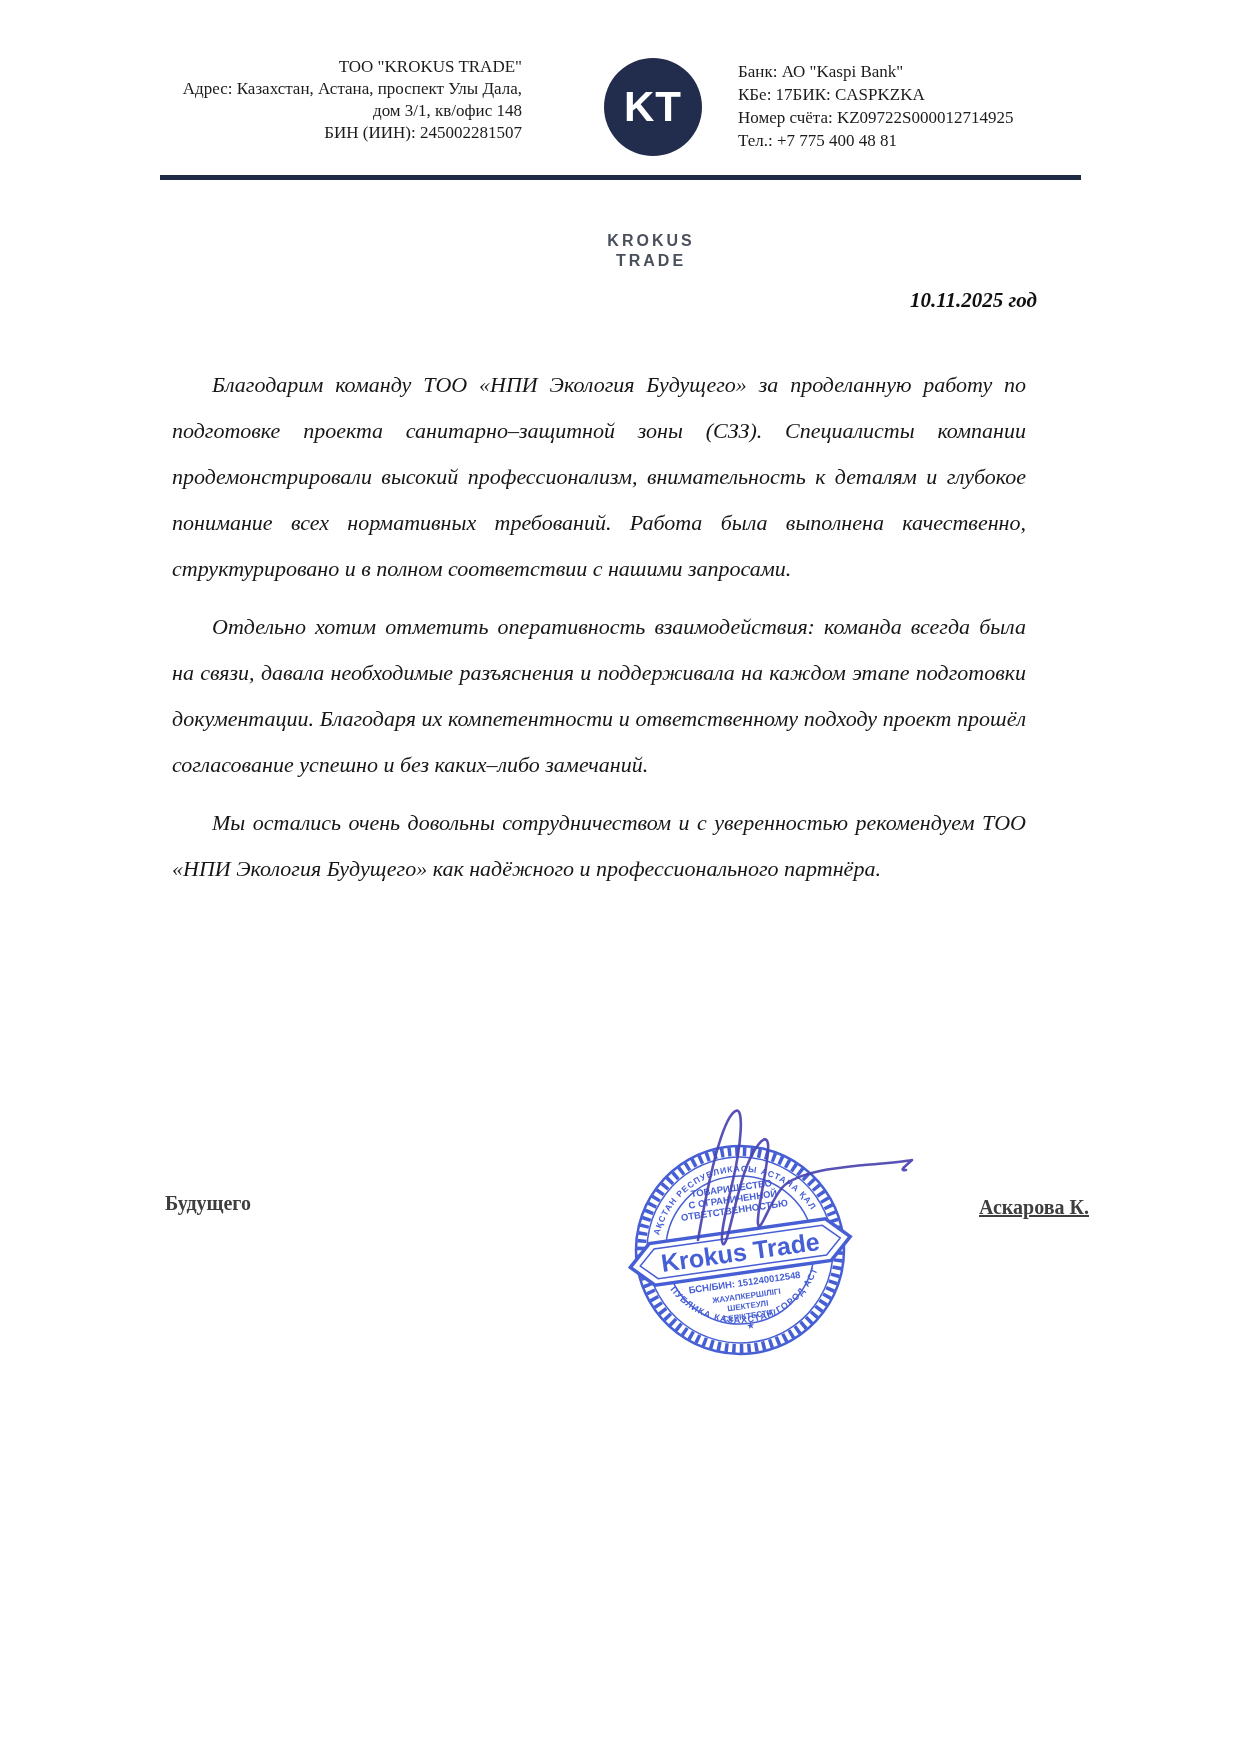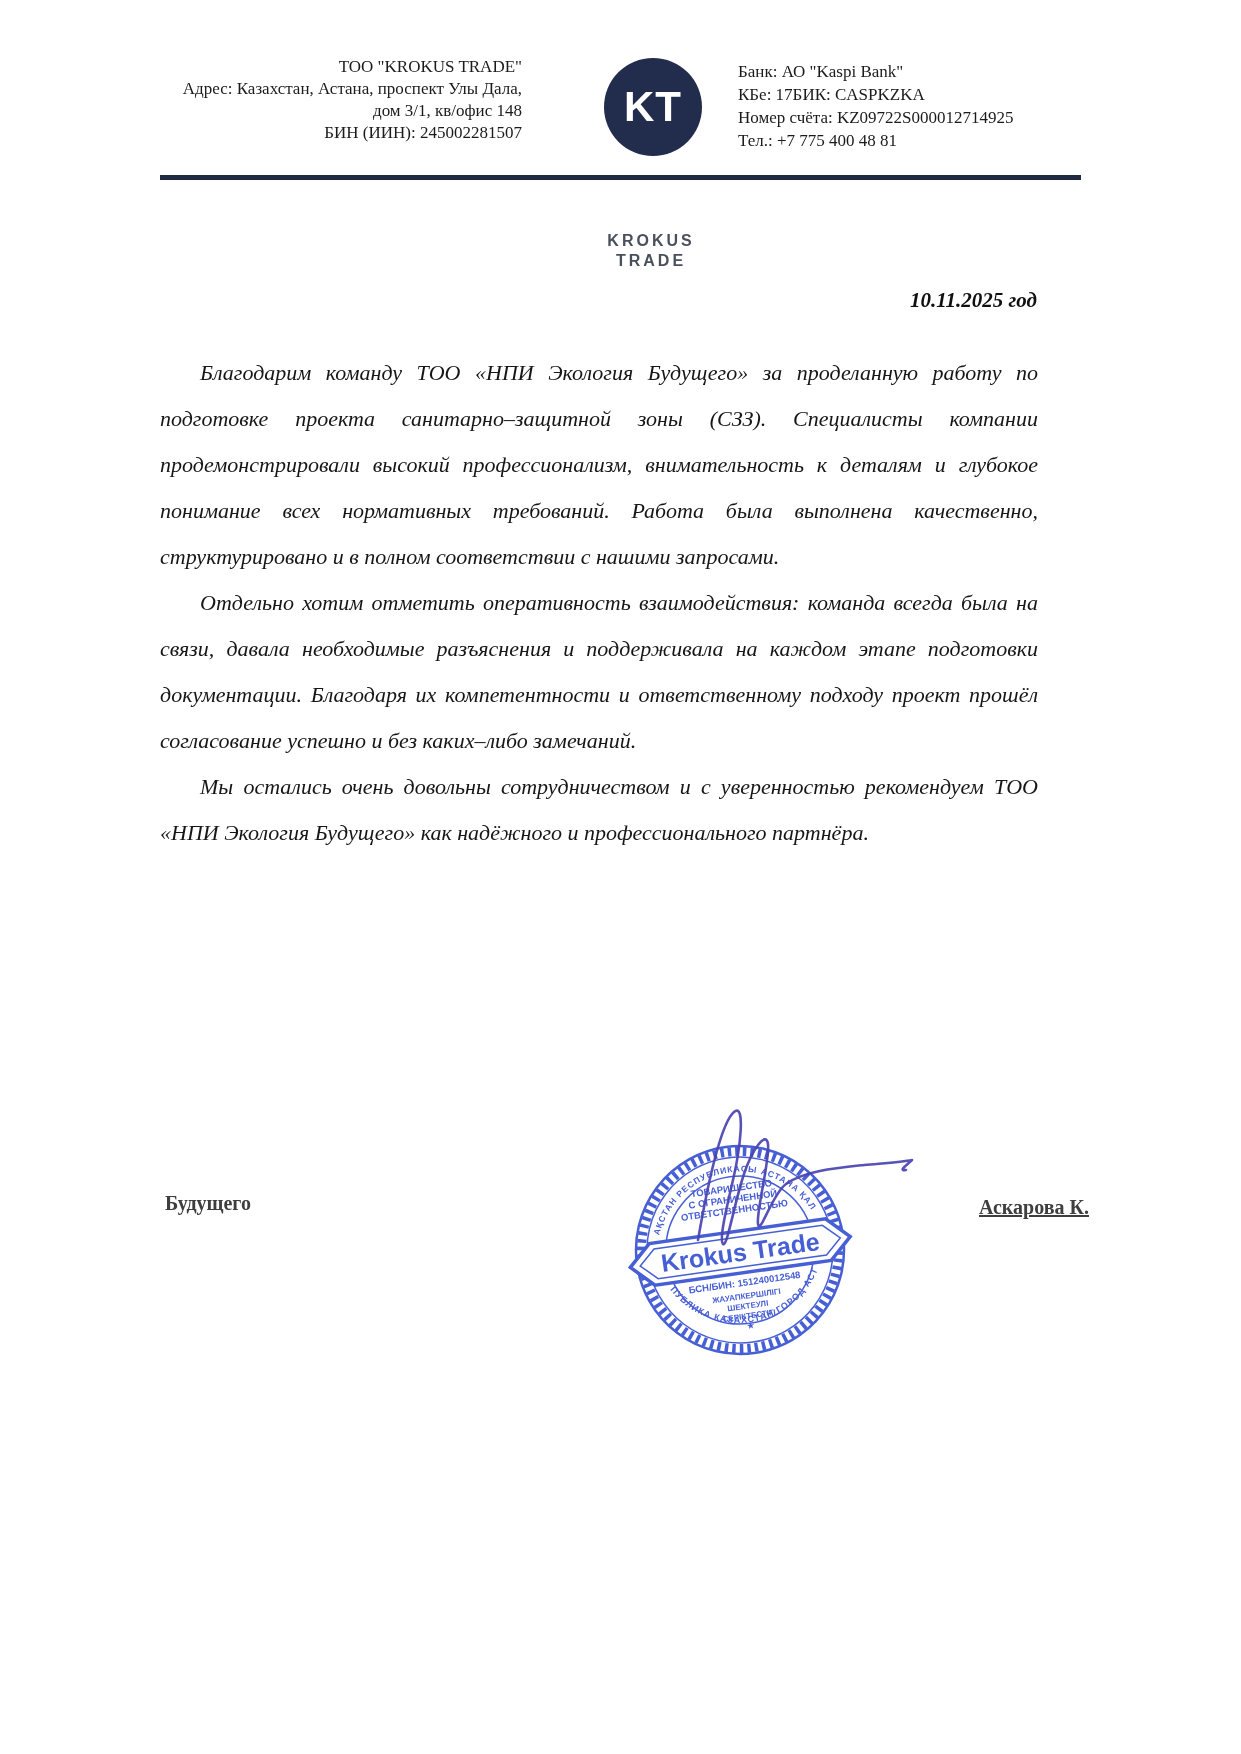--- a/index.html
+++ b/index.html
@@ -39,21 +39,21 @@
   .date{
     position:absolute;top:288px;right:204px;
     font-weight:700;font-style:italic;font-size:21px;color:#101010;margin-left:20px;
   }
   
   .body-text{
     position:absolute;top:350px;left:160px;width:878px;
     font-style:italic;font-size:22px;line-height:46px;
     text-align:justify;color:#161616;
   }
-  .body-text p{margin:0;text-indent:40px;}
+  .body-text p{margin:12px;text-indent:40px;}
   
   .sig-title{
     position:absolute;top:1192px;left:165px;
     font-weight:700;font-size:20px;color:#3e3e3e;
   }
   .sig-name{
     position:absolute;top:1196px;left:979px;
     font-weight:700;font-size:20px;color:#3e3e3e;text-decoration:underline;
   }
   .stamp-wrap{position:absolute;top:1072px;left:592px;width:336px;height:336px;}

